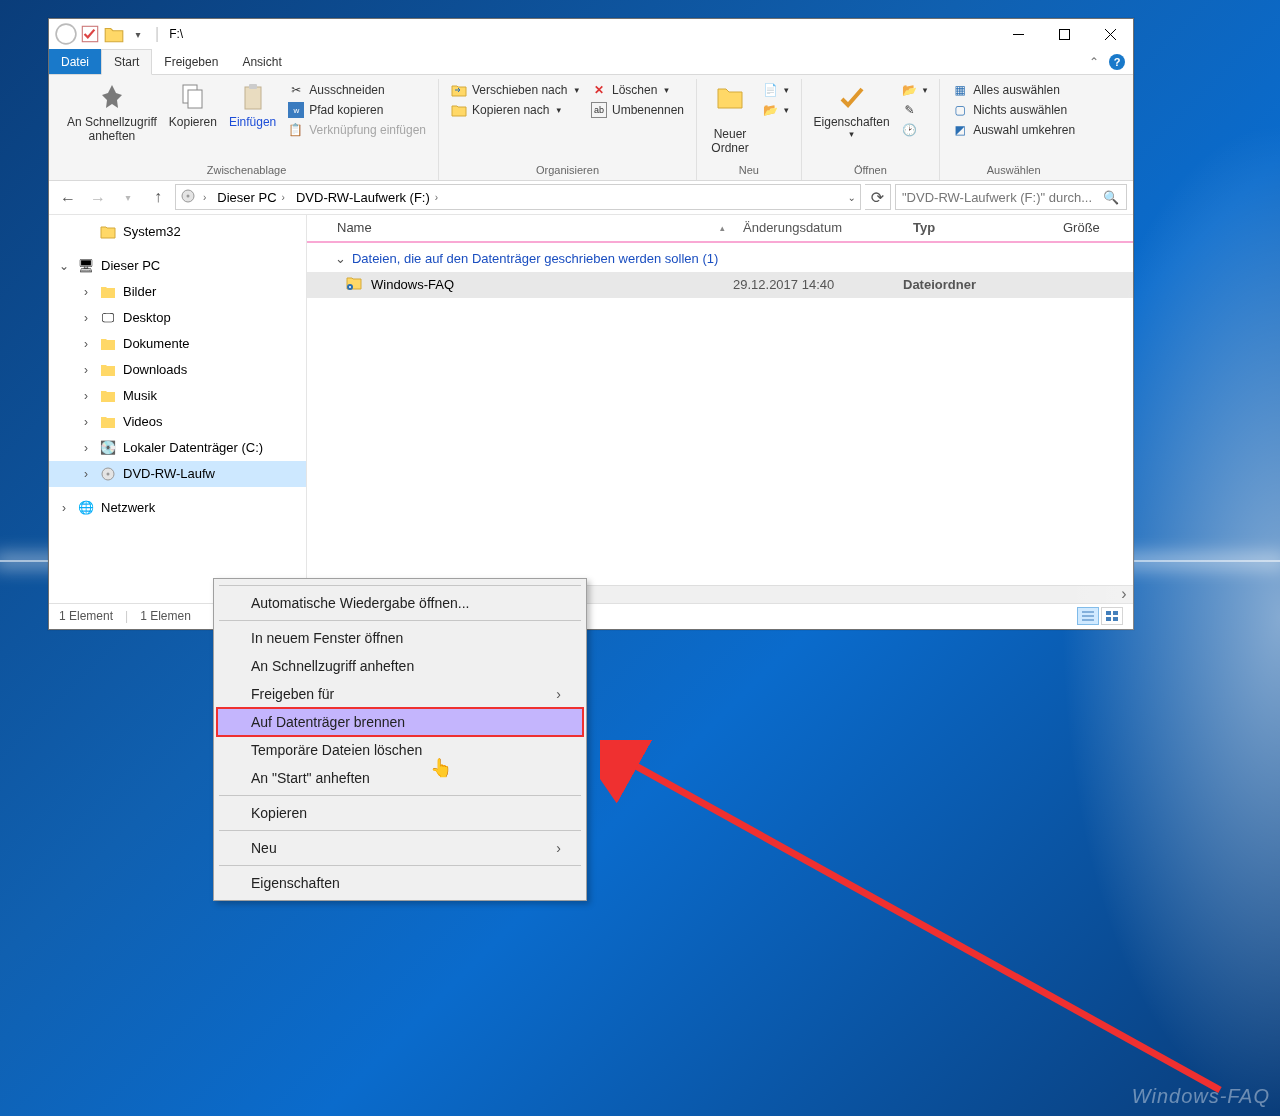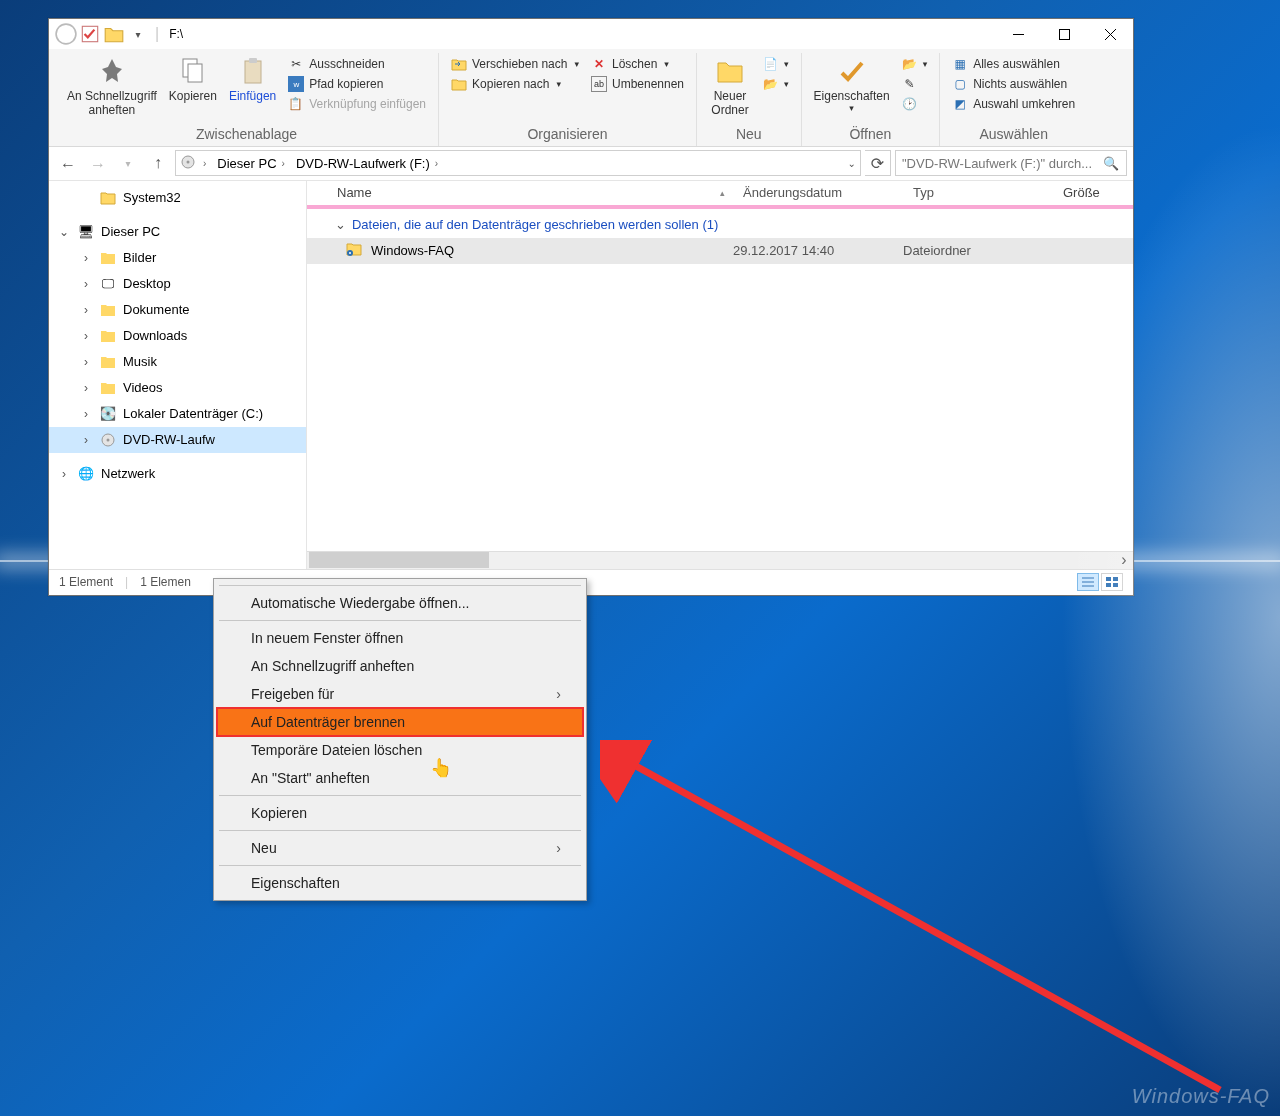--- a/index.html
+++ b/index.html
@@ -21,21 +21,21 @@
 .tab { padding: 0 12px; display: flex; align-items: center; color: #333; }
 .tab.file { background: #1979ca; color: #fff; }
 .tab.active { background: #f5f5f5; border: 1px solid #d9d9d9; border-bottom: 1px solid #f5f5f5; margin-bottom: -1px; }
 .tab-help { margin-left: auto; display:flex; align-items:center; padding-right:8px; gap:10px; color:#777;}
 .help-circle { width:16px; height:16px; border-radius:50%; background:#1979ca; color:#fff; font-size:11px; display:flex; align-items:center; justify-content:center; font-weight:bold;}
 
 .ribbon { background: #f5f5f5; display: flex; border-bottom: 1px solid #d9d9d9; padding: 4px 6px 0; font-size: 12px; }
 .rgroup { display: flex; flex-direction: column; align-items: stretch; border-right: 1px solid #e0e0e0; padding: 0 6px 2px; }
 .rgroup:last-child { border-right:none; }
 .rgroup-body { display: flex; align-items: flex-start; flex: 1; padding-bottom:4px; }
-.rgroup-label { text-align: center; color: #666; font-size: 14px; padding: 2px 0; }
+.rgroup-label { text-align: center; color: #666; font-size: 11px; padding: 2px 0; }
 .rbtn-big { display: flex; flex-direction: column; align-items: center; padding: 2px 6px; color: #333; text-align: center; line-height: 1.2; min-width: 54px; }
 .rbtn-big.disabled { color: #1d4ed8; }
 .rbtn-big .ico { width: 32px; height: 32px; margin-bottom: 2px; display:flex; align-items:center; justify-content:center; }
 .rlist { display: flex; flex-direction: column; gap: 2px; padding: 2px 4px; }
 .rlist-item { display: flex; align-items: center; gap: 5px; color: #333; white-space: nowrap; padding: 1px 2px; }
 .rlist-item .sico { width: 16px; height: 16px; display:flex; align-items:center; justify-content:center; }
 
 .addrbar { height: 34px; display: flex; align-items: center; padding: 3px 6px; gap: 4px; border-bottom: 1px solid #e5e5e5; }
 .navbtn { width: 26px; height: 26px; display: flex; align-items: center; justify-content: center; color: #555; font-size: 16px; }
 .navbtn.dis { color:#b9b9b9;}
@@ -47,42 +47,42 @@
 .search span:first-child { flex:1; overflow:hidden; text-overflow:ellipsis; white-space:nowrap;}
 
 .body { display: flex; height: 388px; position: relative; }
 .tree { width: 258px; border-right: 1px solid #e5e5e5; overflow: hidden; font-size: 13px; padding-top: 4px; }
 .tree-item { display: flex; align-items: center; height: 26px; padding-right: 6px; gap: 6px; white-space: nowrap; }
 .tree-item .exp { width: 14px; text-align: center; color: #555; font-size: 12px; }
 .tree-item.selected { background: #cde8ff; }
 .tree-item .tico { width:18px; height:18px; display:flex; align-items:center; justify-content:center;}
 
 .list { flex: 1; position: relative; font-size: 13px; }
-.list-header { display: flex; border-bottom: 4px solid #f9a8d4; height: 28px; align-items: center; color: #444; }
+.list-header { display: flex; border-bottom: 2px solid #f9a8d4; height: 28px; align-items: center; color: #444; }
 .list-header .col { padding: 0 10px; }
 .list-header .name { flex: 1; display:flex; align-items:center; gap:6px; }
 .group-header { padding: 8px 16px 6px 28px; color: #1a4ec0; font-size: 13px; display:flex; align-items:center; gap:6px;}
 .file-row { display: flex; align-items: center; height: 26px; background: #e8e8e8; padding-left: 38px; }
 .file-row .fname { flex: 1; display:flex; align-items:center; gap:8px;}
 .col-date { width: 170px; color: #555; }
-.col-type { width: 150px; color: #555; }
+.col-type { width: 150px; color: #555; font-weight: bold; }
 .col-size { width: 80px; }
 .hscroll { position:absolute; bottom:0; left:258px; right:0; height:18px; background:#f0f0f0; border-top:1px solid #dedede; display:flex; align-items:center;}
 .hscroll .thumb { height:16px; width:180px; margin-left:2px; background:#cfcfcf;}
 .hscroll .arrow-r { margin-left:auto; width:18px; text-align:center; color:#555;}
 
 .statusbar { height: 26px; border-top: 1px solid #e0e0e0; display: flex; align-items: center; font-size: 12px; padding: 0 10px; color: #555; gap: 12px; }
 .statusbar .viewbtns { margin-left:auto; display:flex; gap:2px;}
 .viewbtn { width:22px; height:18px; border:1px solid #cfcfcf; display:flex; align-items:center; justify-content:center;}
 .viewbtn.active { background:#cde8ff; border-color:#7ab8e8;}
 
 .contextmenu { position: absolute; left: 213px; top: 578px; width: 374px; background: #f0f0f0; border: 1px solid #a0a0a0; box-shadow: 3px 3px 6px rgba(0,0,0,0.25); font-size: 14px; padding: 3px; z-index: 20; }
 .cm-item { padding: 6px 22px 6px 34px; color: #222; display:flex; align-items:center; position:relative; }
 .cm-item.bold { font-weight: 600; }
-.cm-item.highlight { background: #f97316; outline: 2px solid #ef3030; outline-offset: -1px; }
+.cm-item.highlight { background: #c4b5fd; outline: 2px solid #ef3030; outline-offset: -1px; }
 .cm-sep { height: 1px; background: #c6c6c6; margin: 3px 2px; }
 .cm-arrow { margin-left: auto; color: #555; }
 .cursor { position:absolute; left: 430px; top: 757px; z-index:25; font-size:18px;}
 
 .arrow-anno { position: absolute; z-index: 15; }
 
 .folder-ico { width:100%; height:100%; }
 </style>
 </head>
 <body>
@@ -122,20 +122,30 @@
         </div>
       <div class="tb-btn">
           <svg viewBox="0 0 11 11">
             <line x1="0" y1="0" x2="11" y2="11" stroke="#000"></line>
             <line x1="11" y1="0" x2="0" y2="11" stroke="#000"></line>
           </svg>
         </div>
     </div>
   </div>
 
+  <div class="tabbar">
+    <div class="tab file">Datei</div>
+    <div class="tab active">Start</div>
+    <div class="tab">Freigeben</div>
+    <div class="tab">Ansicht</div>
+    <div class="tab-help">
+      <span>⌃</span>
+      <span class="help-circle">?</span>
+    </div>
+  </div>
 
   <div class="ribbon">
     <div class="rgroup">
       <div class="rgroup-body">
         <div class="rbtn-big">
           <span class="ico">
               <svg viewBox="0 0 32 32">
                 <path d="M16 4 l4 8 l6 2 l-5 5 l1 8 l-6 -4 l-6 4 l1 -8 l-5 -5 l6 -2 z" fill="#7a7a7a"></path>
               </svg>
             </span>
@@ -217,21 +227,21 @@
     </div>
 
     <div class="rgroup">
       <div class="rgroup-body">
         <div class="rbtn-big">
           <span class="ico">
               <svg viewBox="0 0 32 32">
                 <path d="M4 8h8l3 3h13v16H4z" fill="#ffd867" stroke="#d4a93a"></path>
               </svg>
             </span>
-          <span style="white-space:pre-line;">Neuer
+          <span style="white-space:pre-line;margin-top:12px;">Neuer
 Ordner</span>
         </div>
         <div class="rlist">
             <div class="rlist-item">
               <span class="sico">📄</span>
               <span style="font-size:9px;">▾</span>
             </div>
             <div class="rlist-item">
               <span class="sico">📂</span>
               <span style="font-size:9px;">▾</span>

